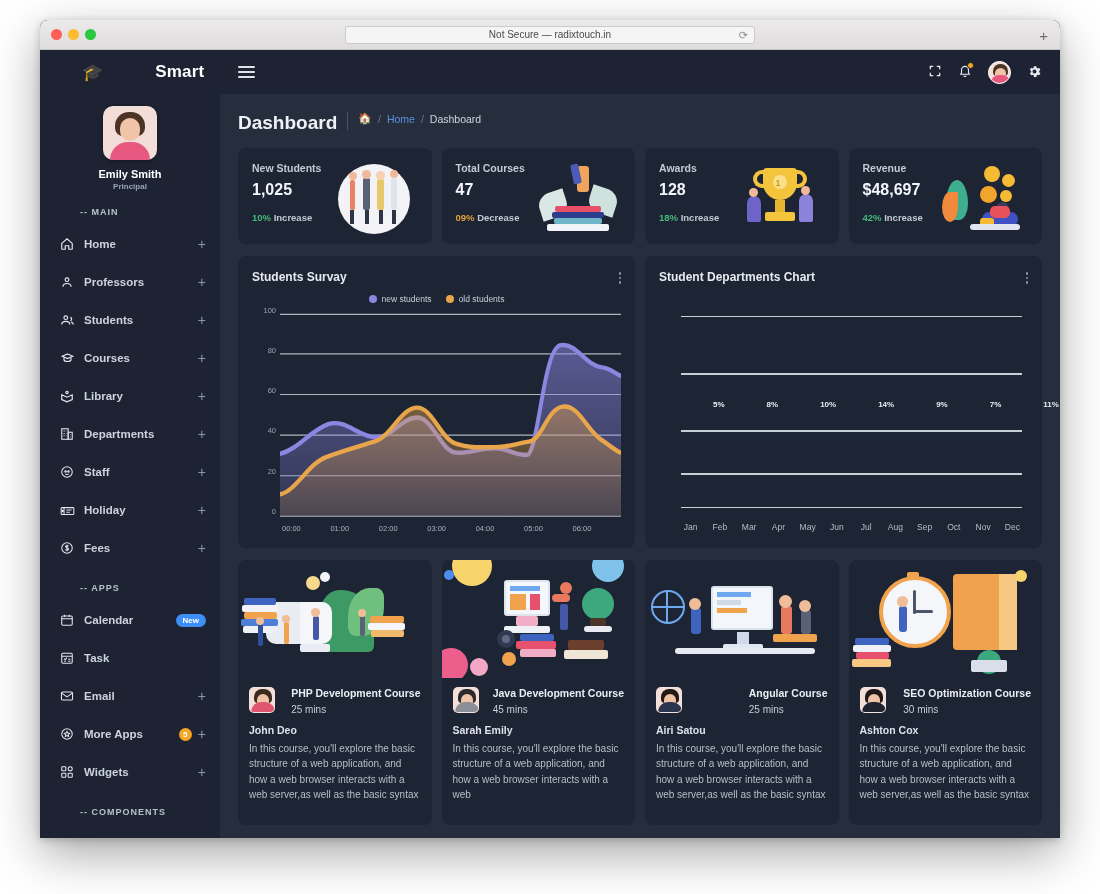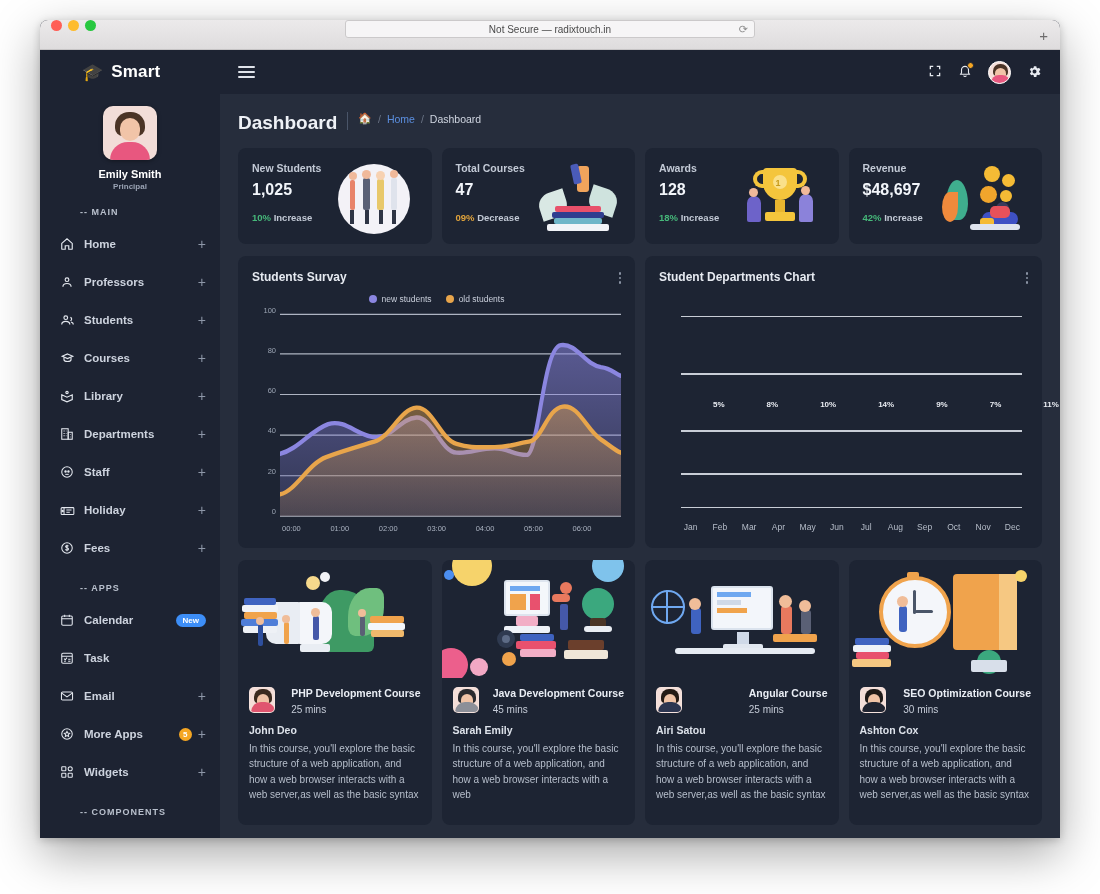--- a/index.html
+++ b/index.html
@@ -18,21 +18,21 @@
     width: 1020px; height: 818px;
     border-radius: 8px 8px 0 0;
     background: #1b2130;
     box-shadow: 0 16px 48px rgba(0,0,0,.35), 0 2px 8px rgba(0,0,0,.2);
     overflow: hidden;
   }
   #titlebar {
     height: 30px;
     background: linear-gradient(#eceaeb, #dedcdd);
     border-bottom: 1px solid #c6c4c5;
-    display: flex; 
+    display: flex; align-items: center;
     position: relative;
   }
   .traffic { display: flex; gap: 6px; margin-left: 11px; }
   .tl { width: 11px; height: 11px; border-radius: 50%; }
   .tl.red { background: #ff5f57; }
   .tl.yellow { background: #febc2e; }
   .tl.green { background: #28c840; }
   #urlbar {
     position: absolute; left: 50%; transform: translateX(-50%);
     width: 410px; height: 18px;
@@ -56,21 +56,21 @@
 
   
   #sidebar {
     width: 180px; flex: none;
     background: #1d2332;
     overflow: hidden;
     position: relative;
   }
   #brand { height: 44px; display: flex; align-items: center; gap: 8px; padding-left: 42px; }
   #brand .logo { font-size: 17px; line-height: 1; }
-  #brand .name { color: #ffffff; font-size: 17px; font-weight: 700; letter-spacing: .2px; }
+  #brand .name { color: #ffffff; font-size: 17px; font-weight: 700; letter-spacing: .2px; margin-left: 44px; }
 
   #profile { text-align: center; padding-top: 12px; }
   #avatar-big {
     width: 54px; height: 54px; margin: 0 auto;
     border-radius: 10px; overflow: hidden;
     background: #f2ddd8; position: relative;
     box-shadow: 0 1px 4px rgba(0,0,0,.4);
   }
   #avatar-big .hair { position:absolute; left:12px; top:6px; width:30px; height:24px; border-radius:14px 14px 8px 8px; background:#4b3426; }
   #avatar-big .face { position:absolute; left:17px; top:12px; width:20px; height:23px; border-radius:10px; background:#f1c4a8; }

